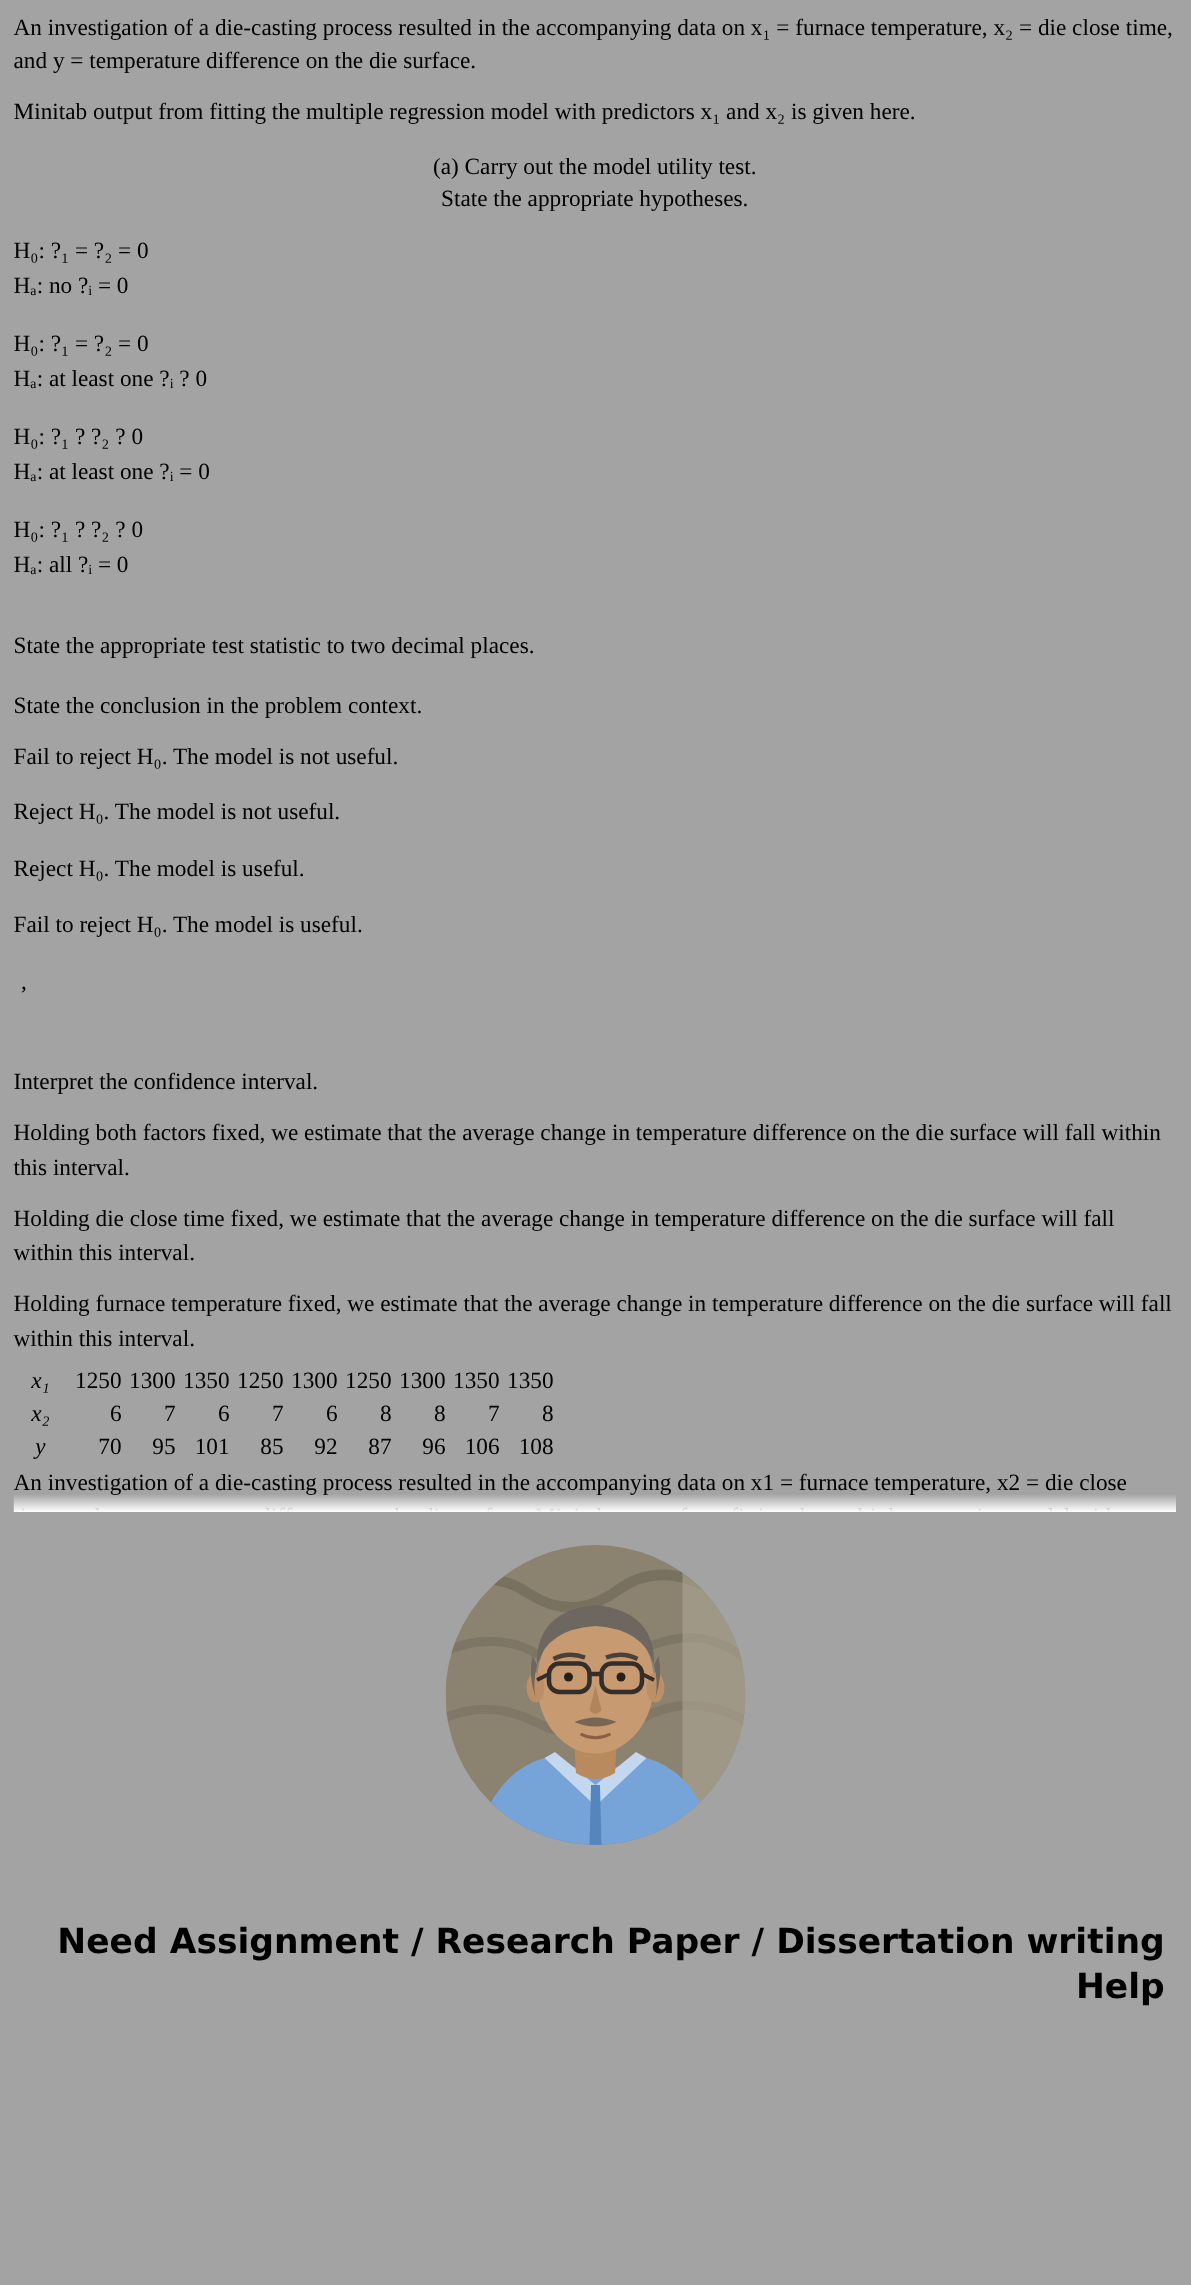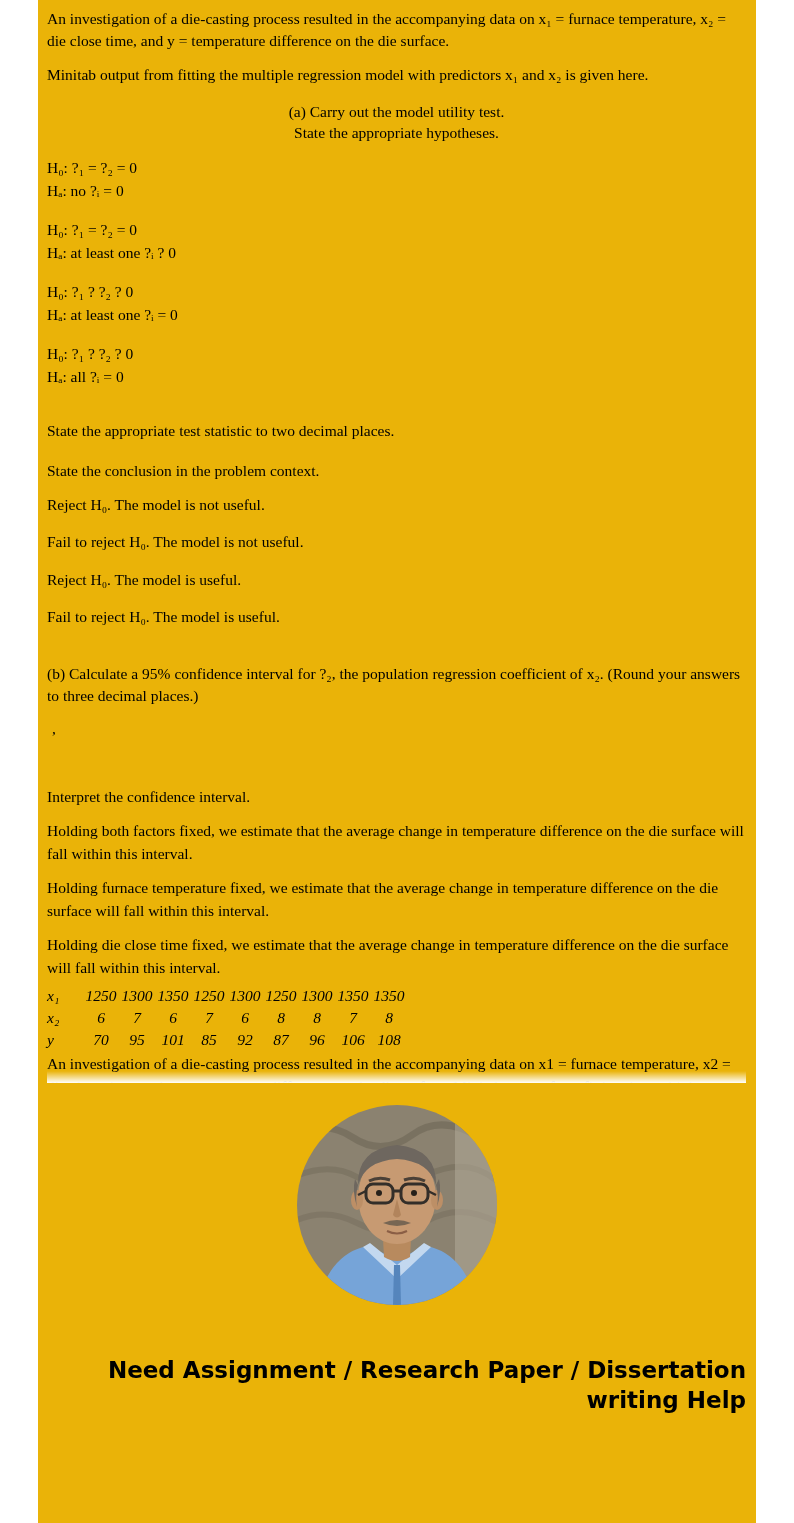--- a/index.html
+++ b/index.html
@@ -4,21 +4,21 @@
 <style>
   * { box-sizing: border-box; }
   html, body { margin: 0; padding: 0; }
   body {
     background: #ffffff;
     color: #000000;
     font-family: "Liberation Serif", "DejaVu Serif", serif;
     font-size: 15.5px;
     line-height: 1.45;
   }
-  .page { width: 718px; height: 1523px; overflow: hidden; background: #eab308; margin: 0 auto; position: relative; }
+  .page { width: 794px; height: 1523px; overflow: hidden; background: #a3a3a3; margin: 0 auto; position: relative; }
   .content { padding: 8px 10px 0 9px; }
   p { margin: 0; }
 
   .intro-para { margin-bottom: 11px; }
   .minitab-line { margin-bottom: 16px; }
   .tight { line-height: 1.3; }
   .prompt-block { margin-bottom: 13px; text-align: center; }
 
   .hyp-group { margin-bottom: 16px; }
   .hyp-group div { line-height: 23px; }
@@ -28,24 +28,24 @@
   .option { margin-bottom: 15px; }
 
   .part-b-prompt { margin-top: 34px; }
   .answer-line { margin-top: 11px; padding-left: 5px; }
 
   .interpret-prompt { margin-top: 45px; }
   .interp-option { margin-top: 12px; }
 
   .data-table { margin-top: 6px; border-collapse: collapse; }
   .data-table th {
-    font-style: italic; font-weight: normal; text-align: left;
+    font-style: italic; font-weight: normal; text-align: center;
     width: 36px; padding: 0; line-height: 22px; font-size: 15.5px;
   }
-  .data-table td { width: 36px; min-width: 36px; padding: 0; line-height: 22px; text-align: center; font-style: italic; }
+  .data-table td { width: 36px; min-width: 36px; padding: 0; line-height: 22px; text-align: right; }
 
   .truncated { position: relative; height: 30px; overflow: hidden; margin-top: 2px; }
   .truncated .fade {
     position: absolute; left: 0; right: 0; bottom: 0; height: 12px;
     background: linear-gradient(rgba(255,255,255,0), #ffffff);
   }
 
   .avatar-wrap { margin-top: 22px; text-align: center; }
   .avatar {
     width: 200px; height: 200px; border-radius: 50%;
@@ -92,34 +92,33 @@
     </div>
     <div class="hyp-group">
       <div>H₀: ?₁ ? ?₂ ? 0</div>
       <div>Hₐ: all ?ᵢ = 0</div>
     </div>
 
     <p class="test-stat-prompt">State the appropriate test statistic to two decimal places.</p>
 
     <p class="conclusion-prompt">State the conclusion in the problem context.</p>
 
+    <p class="option">Fail to reject H₀. The model is not useful.</p>
     <p class="option">Reject H₀. The model is not useful.</p>
-    <p class="option">Fail to reject H₀. The model is not useful.</p>
     <p class="option">Reject H₀. The model is useful.</p>
     <p class="option">Fail to reject H₀. The model is useful.</p>
 
-    <p class="part-b-prompt">(b) Calculate a 95% confidence interval for ?₂, the population regression coefficient of x₂. (Round your answers to three decimal places.)</p>
 
     <p class="answer-line"><span>,</span></p>
 
     <p class="interpret-prompt">Interpret the confidence interval.</p>
 
     <p class="interp-option">Holding both factors fixed, we estimate that the average change in temperature difference on the die surface will fall within this interval.</p>
+    <p class="interp-option">Holding die close time fixed, we estimate that the average change in temperature difference on the die surface will fall within this interval.</p>
     <p class="interp-option">Holding furnace temperature fixed, we estimate that the average change in temperature difference on the die surface will fall within this interval.</p>
-    <p class="interp-option">Holding die close time fixed, we estimate that the average change in temperature difference on the die surface will fall within this interval.</p>
 
     <table class="data-table">
       <tbody>
         <tr>
           <th>x₁</th>
           <td>1250</td>
           <td>1300</td>
           <td>1350</td>
           <td>1250</td>
           <td>1300</td>

